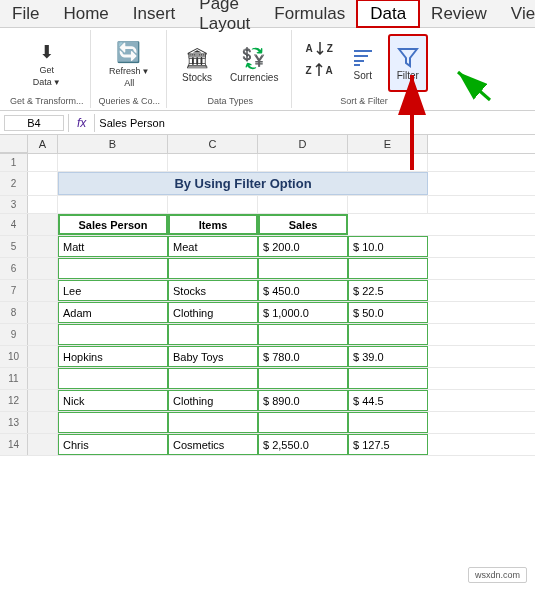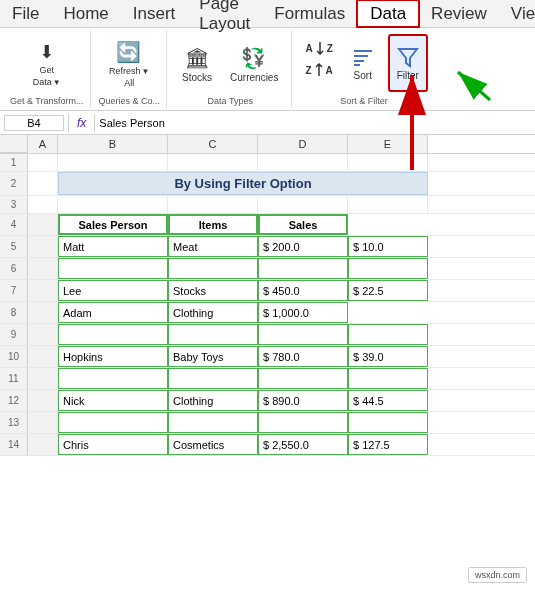--- a/index.html
+++ b/index.html
@@ -402,20 +402,21 @@
       <div class="cell col-c" style="border:1px solid #4CAF50;">Stocks</div>
       <div class="cell col-d" style="border:1px solid #4CAF50;">$  450.0</div>
       <div class="cell col-e" style="border:1px solid #4CAF50;">$  22.5</div>
     </div>
         <div class="grid-row" style="height: 22px;">
       <div class="row-header">8</div>
       <div class="cell col-a" style="background:#f2f2f2;"></div>
       <div class="cell col-b" style="border:1px solid #4CAF50;">Adam</div>
       <div class="cell col-c" style="border:1px solid #4CAF50;">Clothing</div>
       <div class="cell col-d" style="border:1px solid #4CAF50;">$  1,000.0</div>
+      <div class="cell col-e" style="border:1px solid #4CAF50;">$  50.0</div>
     </div>
         <div class="grid-row" style="height: 22px;">
       <div class="row-header">9</div>
       <div class="cell col-a" style="background:#f2f2f2;"></div>
       <div class="cell col-b" style="border:1px solid #4CAF50;"></div>
       <div class="cell col-c" style="border:1px solid #4CAF50;"></div>
       <div class="cell col-d" style="border:1px solid #4CAF50;"></div>
       <div class="cell col-e" style="border:1px solid #4CAF50;"></div>
     </div>
         <div class="grid-row" style="height: 22px;">

